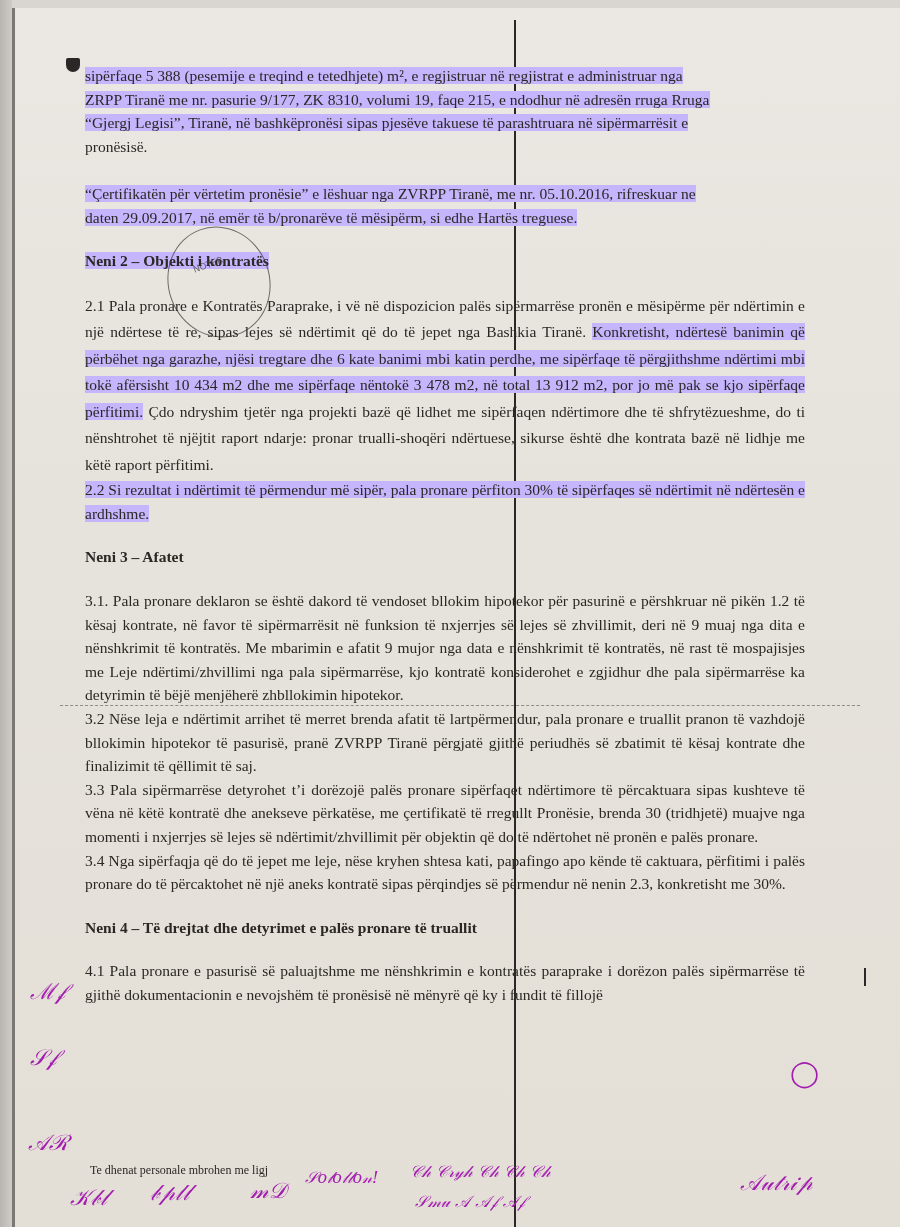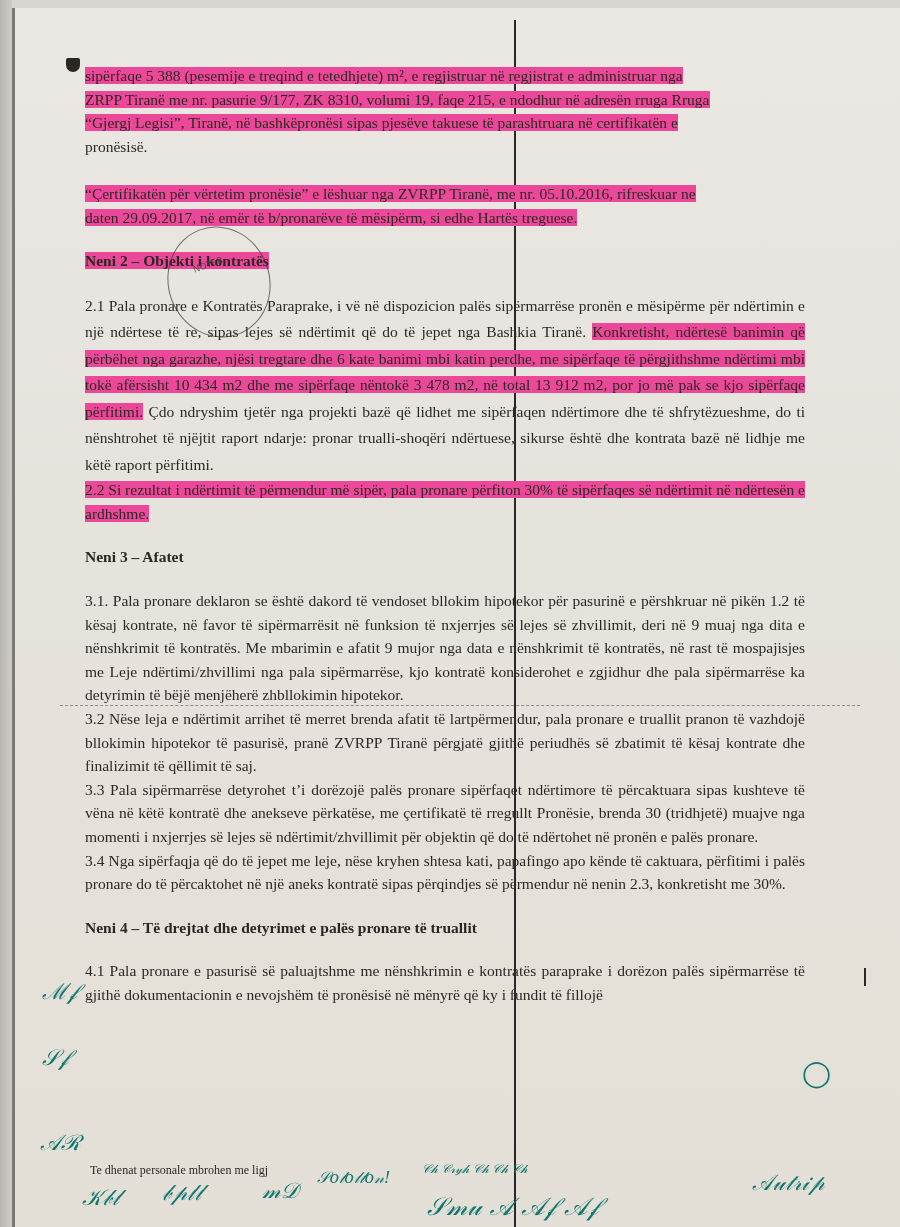--- a/index.html
+++ b/index.html
@@ -20,21 +20,21 @@
     }
     .fold-line {
       position: absolute; left: 514px; top: 20px; width: 1.5px; height: 1207px;
       background: #2a2826;
     }
     .content {
       position: absolute; left: 85px; top: 64px; width: 720px;
       font-size: 15.5px; line-height: 23.6px; color: #2b2724;
       text-align: justify;
     }
-    .hl { background: #ec4899; }
+    .hl { background: #c4b5fd; }
     p { margin: 0; }
     .heading { font-weight: bold; }
     .indent { padding-left: 20px; text-indent: -20px; }
     .gap-md { height: 20px; }
     .dashed-line {
       position: absolute; left: 60px; top: 705px; width: 800px; height: 0;
       border-top: 1px dashed #555;
       opacity: 0.6;
     }
     .blot {
@@ -45,42 +45,42 @@
       position: absolute; left: 168px; top: 226px; width: 100px; height: 110px;
       border: 1.5px solid #3a3632; border-radius: 50%;
       opacity: 0.7; transform: rotate(-20deg);
     }
     .stamp-text {
       position: absolute; left: 30px; top: 30px; font-size: 9px; color: #3a3632;
       font-family: "DejaVu Sans", sans-serif;
     }
     .sig {
       position: absolute; font-family: "DejaVu Serif", serif; font-style: italic;
-      color: #0f766e; font-size: 22px; margin-left: 12px;
+      color: #a21caf; font-size: 22px;
     }
     .note {
       position: absolute; left: 90px; top: 1163px; font-size: 12px; color: #2b2724;
       font-family: "Liberation Serif", serif;
     }
     .tick { position: absolute; left: 864px; top: 968px; width: 2px; height: 18px; background: #2a2826; }
   </style>
 </head>
 <body>
 
 <div class="edge-shadow"></div>
 <div class="page"></div>
 <div class="blot"></div>
 <div class="fold-line"></div>
 <div class="dashed-line"></div>
 
 <div class="content">
   <p>
     <span class="hl">sipërfaqe 5 388 (pesemije e treqind e tetedhjete) m², e regjistruar në regjistrat e administruar nga</span><br>
     <span class="hl">ZRPP Tiranë me nr. pasurie 9/177, ZK 8310, volumi 19, faqe 215, e ndodhur në adresën rruga Rruga</span><br>
-    <span class="hl">“Gjergj Legisi”, Tiranë, në bashkëpronësi sipas pjesëve takuese të parashtruara në certifikatën e</span><br>
+    <span class="hl">“Gjergj Legisi”, Tiranë, në bashkëpronësi sipas pjesëve takuese të parashtruara në sipërmarrësit e</span><br>
     <span>pronësisë.</span>
   </p>
   <p>
     <br>
     <span class="hl">“Çertifikatën për vërtetim pronësie” e lëshuar nga ZVRPP Tiranë, me nr. 05.10.2016, rifreskuar ne</span><br>
     <span class="hl">daten 29.09.2017, në emër të b/pronarëve të mësipërm, si edhe Hartës treguese.</span>
   </p>
   <div class="gap-md"></div>
   <p class="heading"><span class="hl">Neni 2 – Objekti i kontratës</span></p>
   <div class="gap-md"></div>
@@ -109,15 +109,15 @@
 <div class="sig" style="left:30px;top:1045px;">𝒮𝒻</div>
 <div class="sig" style="left:28px;top:1130px;">𝒜ℛ</div>
 <div class="sig" style="left:790px;top:1058px;font-size:26px;">◯</div>
 
 <div class="note">Te dhenat personale mbrohen me ligj</div>
 
 <div class="sig" style="left:70px;top:1185px;">𝒦𝒷𝓁</div>
 <div class="sig" style="left:150px;top:1180px;">𝒷𝓅𝓁𝓁</div>
 <div class="sig" style="left:250px;top:1178px;">𝓂𝒟</div>
 <div class="sig" style="left:305px;top:1168px;font-size:16px;">𝒮𝑜𝓁𝑜𝓁𝓁𝑜𝓃!</div>
-<div class="sig" style="left:410px;top:1162px;font-size:12px;">𝒞𝒽 𝒞𝓇𝓎𝒽 𝒞𝒽 𝒞𝒽 𝒞𝒽</div>
-<div class="sig" style="left:415px;top:1192px;font-size:25px;">𝒮𝓂𝓊 𝒜 𝒜𝒻 𝒜𝒻</div>
+<div class="sig" style="left:410px;top:1162px;font-size:16px;">𝒞𝒽 𝒞𝓇𝓎𝒽 𝒞𝒽 𝒞𝒽 𝒞𝒽</div>
+<div class="sig" style="left:415px;top:1192px;font-size:16px;">𝒮𝓂𝓊 𝒜 𝒜𝒻 𝒜𝒻</div>
 <div class="sig" style="left:740px;top:1170px;">𝒜𝓊𝓉𝓇𝒾𝓅</div>
 
 </body></html>

